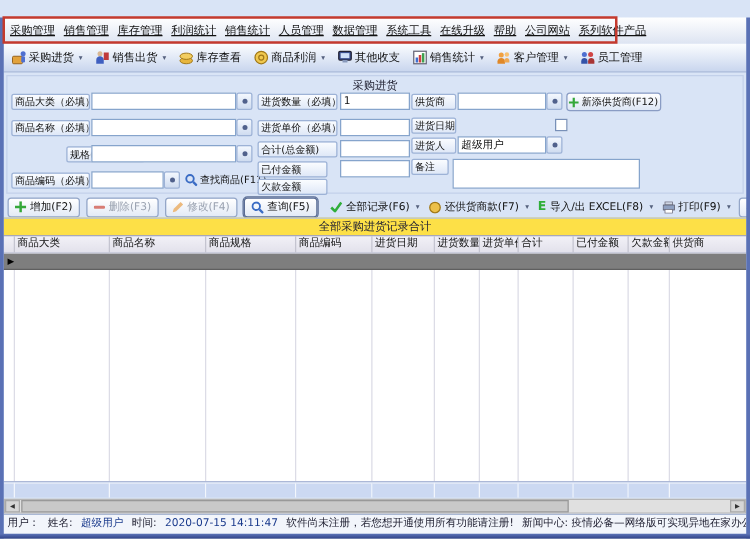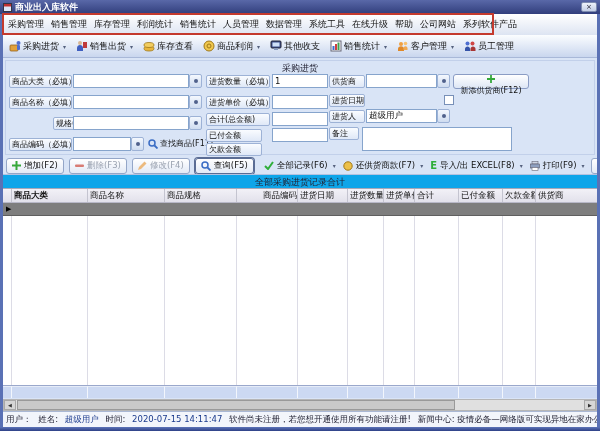--- a/index.html
+++ b/index.html
@@ -15,21 +15,21 @@
     background:linear-gradient(180deg,#5968a8,#313e7c);display:flex;align-items:center;
     padding:0 3px;box-sizing:border-box;z-index:20;}
   .title-text{color:#fff;font-size:9px;font-weight:bold;margin-left:3px;white-space:nowrap;}
   .close-btn{margin-left:auto;width:16px;height:10px;background:linear-gradient(#eef2fa,#c3cee6);
     border:1px solid #7e8cb0;border-radius:2px;font-size:7px;line-height:8px;text-align:center;
     color:#223;cursor:default;box-sizing:border-box;}
   
   .menubar{position:absolute;left:3px;top:14px;width:594px;height:21px;
     background:linear-gradient(#ffffff,#dde4f2);display:flex;align-items:center;gap:7px;
     padding-left:5px;box-sizing:border-box;font-size:9px;color:#111;}
-  .menu-item{white-space:nowrap;}
+  .menu-item{white-space:nowrap;text-decoration:underline;}
   .annotation{position:absolute;left:2px;top:13px;width:492px;height:22px;
     border:2px solid #c43a2e;z-index:40;pointer-events:none;box-sizing:border-box;}
   
   .toolbar{position:absolute;left:3px;top:35px;width:594px;height:23px;
     background:linear-gradient(#fbfdff,#c9d6ee);border-bottom:1px solid #a8b8d8;
     display:flex;align-items:center;gap:10px;padding-left:6px;box-sizing:border-box;
     font-size:9px;color:#111;}
   .tb-item{display:flex;align-items:center;gap:2px;white-space:nowrap;}
   .dd{font-size:6px;color:#55617e;margin-left:2px;}
   .ticon{display:inline-flex;}
@@ -41,38 +41,38 @@
     border:1px solid #9db2d6;border-radius:2px;font-size:8px;padding:0 2px;box-sizing:border-box;
     white-space:nowrap;overflow:hidden;color:#111;}
   .inp{position:absolute;height:14px;background:#fff;border:1px solid #86a4cc;font-size:8.5px;
     padding:0 2px;box-sizing:border-box;font-family:inherit;color:#111;outline:none;}
   .cbtn{position:absolute;width:13px;height:14px;background:linear-gradient(#f4f8fe,#cfdcf0);
     border:1px solid #9db2d6;border-radius:2px;display:flex;align-items:center;
     justify-content:center;box-sizing:border-box;cursor:default;}
   .cbtn i{width:4px;height:4px;border-radius:50%;background:#50618c;display:block;}
   .chipbtn{position:absolute;height:15px;background:linear-gradient(#ffffff,#dde6f5);
     border:1px solid #8a9cc4;border-radius:3px;font-size:8px;display:flex;align-items:center;
-    justify-content:flex-start;gap:2px;box-sizing:border-box;white-space:nowrap;color:#111;flex-direction:column;}
+    justify-content:center;gap:2px;box-sizing:border-box;white-space:nowrap;color:#111;}
   .checkbox{position:absolute;width:10px;height:10px;background:#fff;border:1px solid #7890b8;
     box-sizing:border-box;}
   .txtarea{position:absolute;background:#fff;border:1px solid #86a4cc;box-sizing:border-box;}
   .findlink{position:absolute;display:flex;align-items:center;gap:2px;font-size:8px;color:#111;
     white-space:nowrap;}
   
   .actionbar{position:absolute;left:3px;top:157px;width:594px;height:17px;display:flex;
     align-items:center;gap:5px;padding-left:3px;box-sizing:border-box;font-size:8.5px;color:#111;}
   .abtn{height:16px;border:1px solid #94a6c8;border-radius:3px;
     background:linear-gradient(#ffffff,#e3eaf6);display:flex;align-items:center;gap:3px;
     padding:0 5px;white-space:nowrap;box-sizing:border-box;}
   .abtn.disabled{color:#9aa2b0;}
   .abtn.focused{box-shadow:0 0 0 1px #5a6c94;border-color:#5a6c94;}
   .flat{display:flex;align-items:center;gap:3px;white-space:nowrap;padding:0 1px;}
   .excel-e{color:#2fae3a;font-weight:bold;font-size:10px;line-height:10px;}
   
-  .sumbar{position:absolute;left:3px;top:174px;width:594px;height:14px;background:#0ea5e9;
+  .sumbar{position:absolute;left:3px;top:174px;width:594px;height:14px;background:#fde047;
     text-align:center;font-size:9px;line-height:14px;border-top:1px solid #b4c2e0;
     box-sizing:border-box;color:#223;}
   
   .ghead{position:absolute;left:3px;top:188px;width:594px;height:15px;display:flex;
     background:linear-gradient(#f2f1f7,#e2e1eb);border-top:1px solid #a8a8b8;
     border-bottom:1px solid #b8b8c8;box-sizing:border-box;}
   .hcell{font-size:8.5px;line-height:13px;padding-left:2px;border-right:1px solid #c4c4d0;
     box-sizing:border-box;overflow:hidden;white-space:nowrap;color:#111;}
   .gbody{position:absolute;left:3px;top:203px;width:594px;height:182px;background:#fff;
     display:flex;}
@@ -97,32 +97,20 @@
     border-top:1px solid #aab8d4;font-size:8.5px;line-height:15px;white-space:nowrap;
     overflow:hidden;padding-left:3px;box-sizing:border-box;color:#1c1c2e;}
   .statusbar span{margin-right:4px;}
   .st-val{color:#1a3a8c;}
 </style>
 </head>
 <body>
 
 <div class="window">
 
-  <div class="titlebar">
-    <span style="display:inline-flex;">
-      <svg width="9" height="9">
-          <rect x="0.5" y="0.5" width="8" height="8" fill="#dce6f8" stroke="#334"></rect>
-          <rect x="1" y="1" width="7" height="2.5" fill="#c03030"></rect>
-        </svg>
-    </span>
-    <span class="title-text">商业出入库软件</span>
-    <div class="close-btn">
-      <span>×</span>
-    </div>
-  </div>
 
   <div class="menubar">
     <span class="menu-item">采购管理</span>
     <span class="menu-item">销售管理</span>
     <span class="menu-item">库存管理</span>
     <span class="menu-item">利润统计</span>
     <span class="menu-item">销售统计</span>
     <span class="menu-item">人员管理</span>
     <span class="menu-item">数据管理</span>
     <span class="menu-item">系统工具</span>
@@ -376,24 +364,24 @@
           </svg>
         </span>
 
     </div>
   </div>
 
   <div class="sumbar">全部采购进货记录合计</div>
 
   <div class="ghead">
     <div class="hcell" style="width:9px;"></div>
-    <div class="hcell" style="width:76px;font-weight:bold;">商品大类</div>
+    <div class="hcell" style="width:76px;">商品大类</div>
     <div class="hcell" style="width:77px;">商品名称</div>
     <div class="hcell" style="width:72px;">商品规格</div>
-    <div class="hcell" style="width:61px;text-align:right;">商品编码</div>
+    <div class="hcell" style="width:61px;">商品编码</div>
     <div class="hcell" style="width:50px;">进货日期</div>
     <div class="hcell" style="width:36px;">进货数量</div>
     <div class="hcell" style="width:31px;">进货单价</div>
     <div class="hcell" style="width:44px;">合计</div>
     <div class="hcell" style="width:44px;">已付金额</div>
     <div class="hcell" style="width:33px;">欠款金额</div>
     <div class="hcell" style="width:61px;border-right:none;">供货商</div>
   </div>
 
   <div class="gbody">

